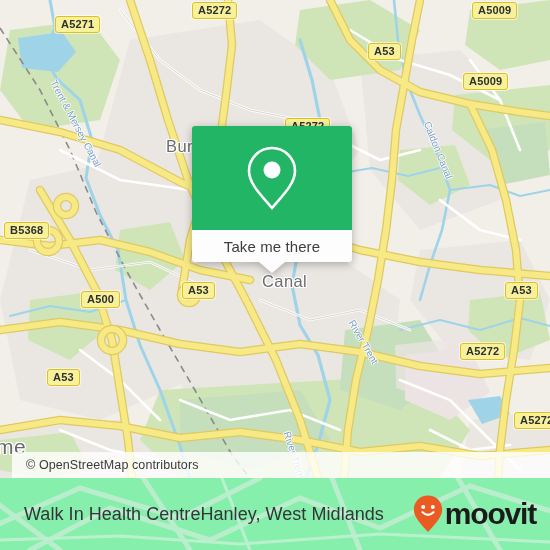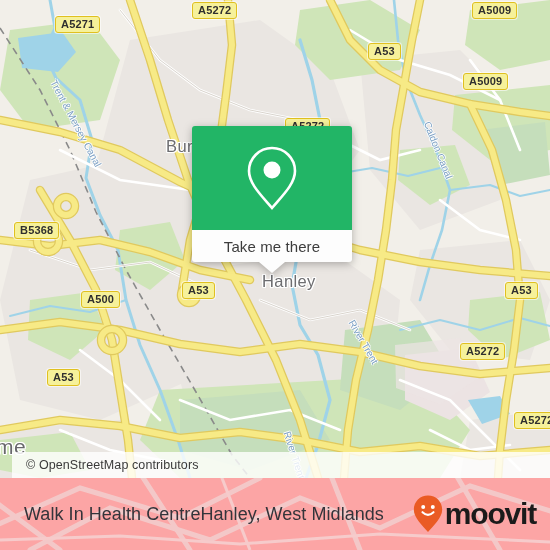--- a/index.html
+++ b/index.html
@@ -61,21 +61,21 @@
     position:absolute; left:50%; transform:translateX(-50%);
     top:136px; width:0; height:0;
     border-left:13px solid transparent;
     border-right:13px solid transparent;
     border-top:11px solid #fdfdfd;
   }
 
   
   #footer{
     position:absolute; left:0; top:478px; width:550px; height:72px;
-    background:#fca5a5; overflow:hidden;
+    background:#86efac; overflow:hidden;
   }
   #footer-bg{ position:absolute; left:0; top:0; opacity:.5; }
   #footer-title{
     position:absolute; left:24px; top:50%; transform:translateY(-50%);
     font-size:18px; color:#34343a; letter-spacing:.05px; z-index:2;
   }
   #moovit-logo{
     position:absolute; right:14px; top:50%; transform:translateY(-50%);
     display:flex; align-items:center; gap:2px; z-index:2;
   }
@@ -214,35 +214,35 @@
       <g fill="none" stroke="#f7ea86" stroke-width="6">
         <circle cx="48" cy="241" r="11"></circle>
           <circle cx="112" cy="340" r="11"></circle>
         <circle cx="66" cy="206" r="9"></circle>
           <circle cx="189" cy="295" r="8"></circle>
       </g>
     </g>
   </svg>
 
   <div class="lbl town" style="left:166px;top:89px;margin-top:48px;">Burslem</div>
-  <div class="lbl town" style="left:262px;top:272px;">Hanley</div>
+  <div class="lbl town" style="left:262px;top:272px;">Canal</div>
   <div class="lbl city" style="left:-4px;top:435px;">me</div>
 
   <div class="lbl water" style="left:58px;top:78px;transform:rotate(62deg);transform-origin:0 0;">Trent &amp; Mersey Canal</div>
   <div class="lbl water" style="left:432px;top:120px;transform:rotate(68deg);transform-origin:0 0;">Caldon Canal</div>
   <div class="lbl water" style="left:356px;top:318px;transform:rotate(60deg);transform-origin:0 0;">River Trent</div>
   <div class="lbl water" style="left:292px;top:430px;transform:rotate(72deg);transform-origin:0 0;">River Trent</div>
 
   <div class="shield" style="left:55px;top:16px;">A5271</div>
   <div class="shield" style="left:192px;top:2px;">A5272</div>
   <div class="shield" style="left:368px;top:43px;">A53</div>
   <div class="shield" style="left:472px;top:2px;">A5009</div>
   <div class="shield" style="left:463px;top:73px;">A5009</div>
   <div class="shield" style="left:285px;top:118px;">A5272</div>
-  <div class="shield" style="left:14px;top:222px;">B5368</div>
+  <div class="shield" style="left:4px;top:222px;">B5368</div>
   <div class="shield" style="left:505px;top:282px;">A53</div>
   <div class="shield" style="left:81px;top:291px;">A500</div>
   <div class="shield" style="left:182px;top:282px;">A53</div>
   <div class="shield" style="left:47px;top:369px;">A53</div>
   <div class="shield" style="left:460px;top:343px;">A5272</div>
   <div class="shield" style="left:514px;top:412px;">A5272</div>
 
   <div id="place-card">
     <div id="card-top">
       <svg width="60" height="68" viewBox="0 0 60 68">

